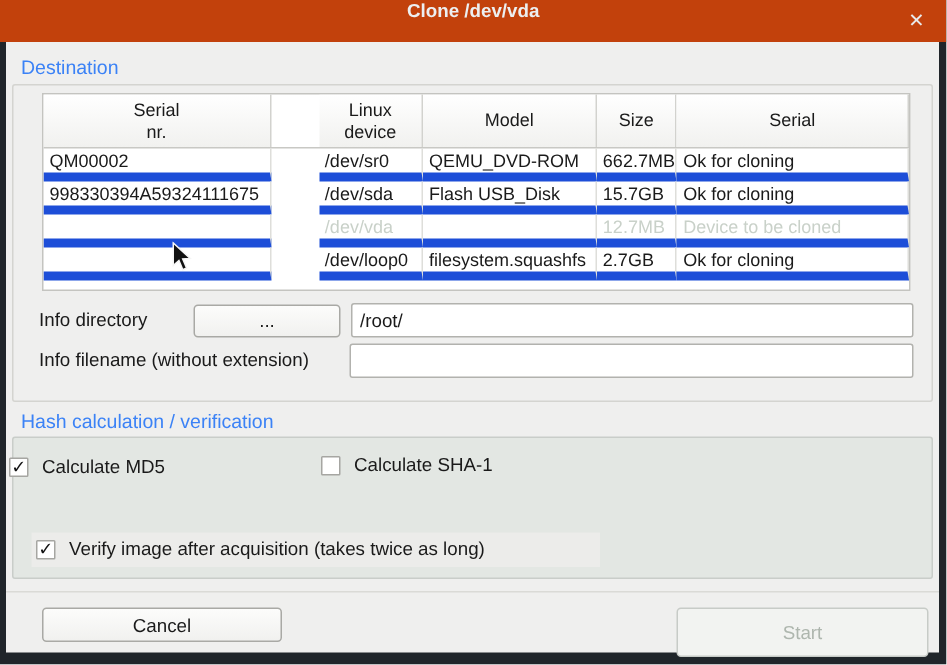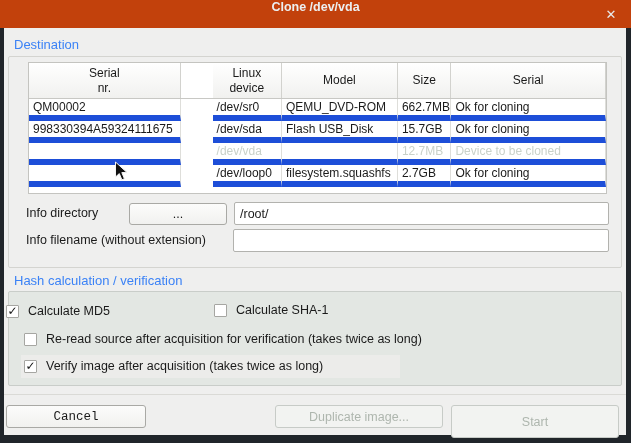--- a/index.html
+++ b/index.html
@@ -132,30 +132,25 @@
   <div class="row-highlight"></div>
 
   <label class="check-row" style="left:6px; top:302px;align-items:flex-end;">
     <span class="cb checked"></span>
     <span class="cb-label">Calculate MD5</span>
   </label>
   <label class="check-row" style="left:214px; top:302px;">
     <span class="cb"></span>
     <span class="cb-label">Calculate SHA-1</span>
   </label>
-  <label class="check-row" style="left:24px; top:331px;">
-    <span class="cb"></span>
-    <span class="cb-label">Re-read source after acquisition for verification (takes twice as long)</span>
-  </label>
   <label class="check-row" style="left:24px; top:358px;">
     <span class="cb checked"></span>
     <span class="cb-label">Verify image after acquisition (takes twice as long)</span>
   </label>
 
   <div class="separator"></div>
-  <button class="btn" style="left:6px; top:405px; width:140px; height:23px;font-family:Liberation Mono, monospace;">Cancel</button>
-  <button class="btn disabled" style="left:275px; top:405px; width:168px; height:23px;" disabled="">Duplicate image...</button>
+  <button class="btn" style="left:28px; top:405px; width:160px; height:23px;">Cancel</button>
   <button class="btn disabled" style="left:451px; top:405px; width:168px; height:33px;" disabled="">Start</button>
 
   <svg class="cursor" viewBox="0 0 14 21">
     <path d="M1.5 1 L1.5 16 L5.3 12.6 L7.9 18.8 L10.4 17.7 L7.8 11.6 L12.8 11.3 Z" fill="#111111" stroke="#f5f5f5" stroke-width="1"></path>
   </svg>
 </div>
 
 </body></html>

